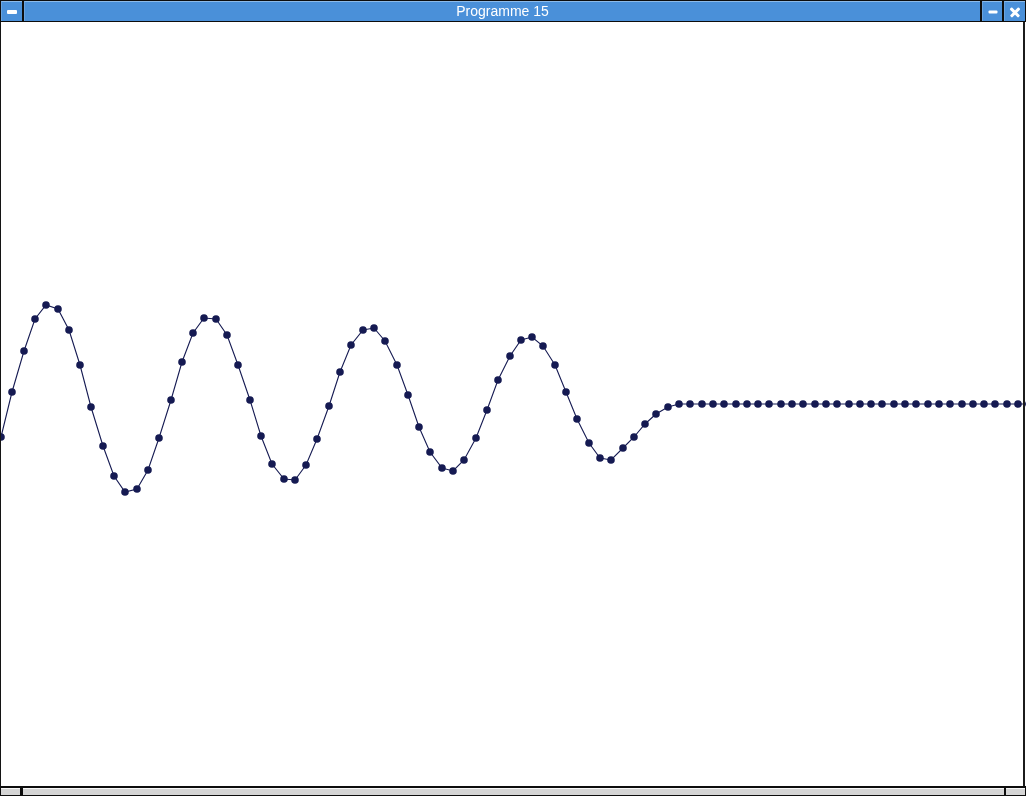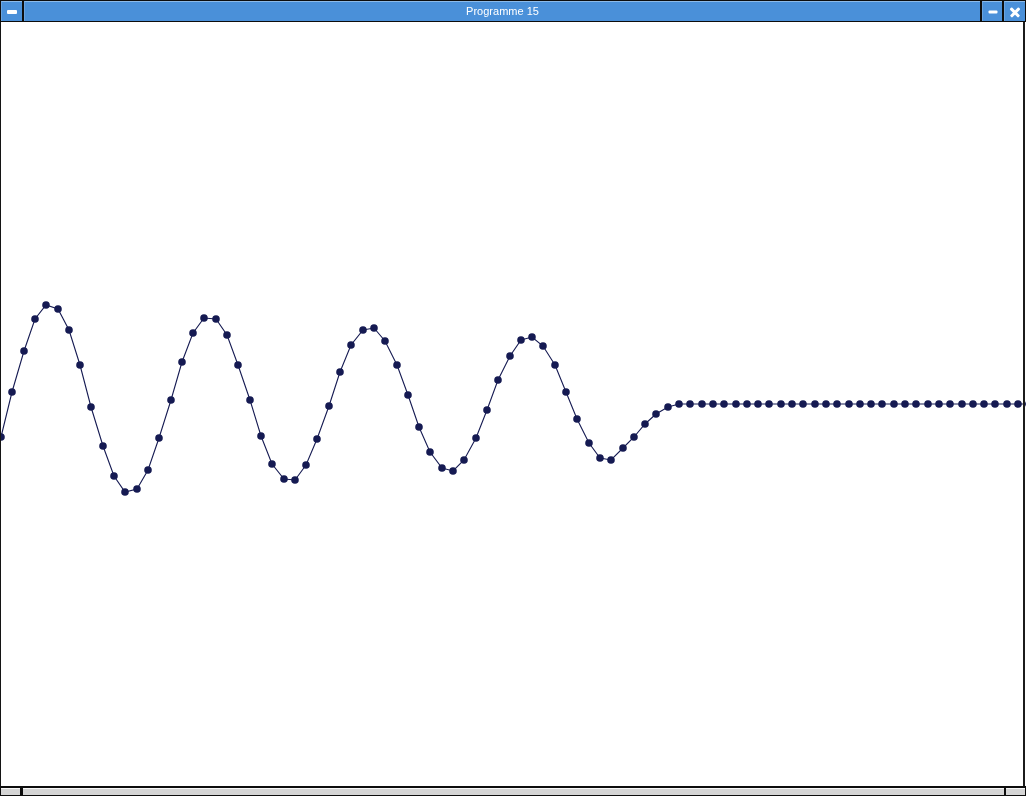--- a/index.html
+++ b/index.html
@@ -17,21 +17,21 @@
     position:absolute;top:1px;height:20px;box-sizing:border-box;
     background:var(--tb-blue,#4a90d9);
     border-top:1px solid var(--tb-bevel,#8cbbea);
     border-left:1px solid var(--tb-bevel2,#6aa3dd);
   }
   .tb-menu{left:1px;width:21px;}
   .tb-title{left:24px;width:956px;display:flex;align-items:center;justify-content:center;}
   .tb-min{left:982px;width:20px;}
   .tb-close{left:1004px;width:21px;}
   .title-text{
-    color:#ffffff;font-size:11px;line-height:19px;white-space:nowrap;
+    color:#ffffff;font-size:14px;line-height:19px;white-space:nowrap;
   }
   .dash{
     position:absolute;left:50%;top:50%;transform:translate(-50%,-50%);
     width:10px;height:4px;background:#ffffff;border-radius:1px;
   }
   .dash.small{width:9px;height:3px;}
   .xmark{position:absolute;left:50%;top:50%;width:12px;height:12px;transform:translate(-50%,-50%);}
   .xmark .b1,.xmark .b2{
     position:absolute;left:0;top:5px;width:12px;height:2.6px;background:#ffffff;border-radius:1px;
   }

